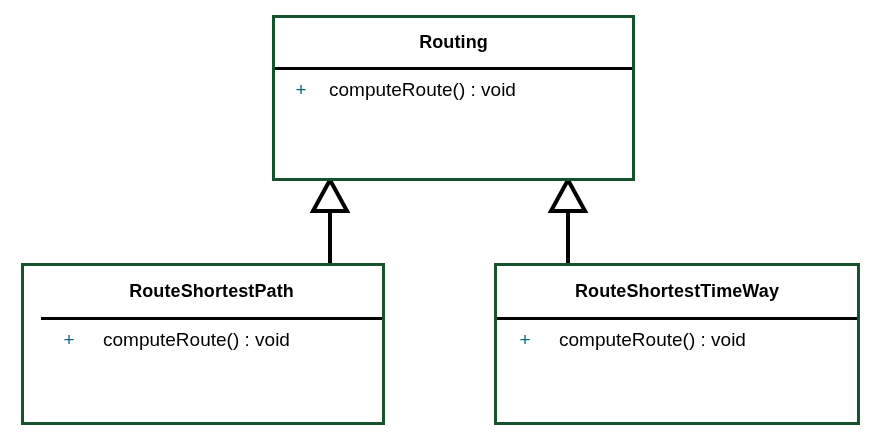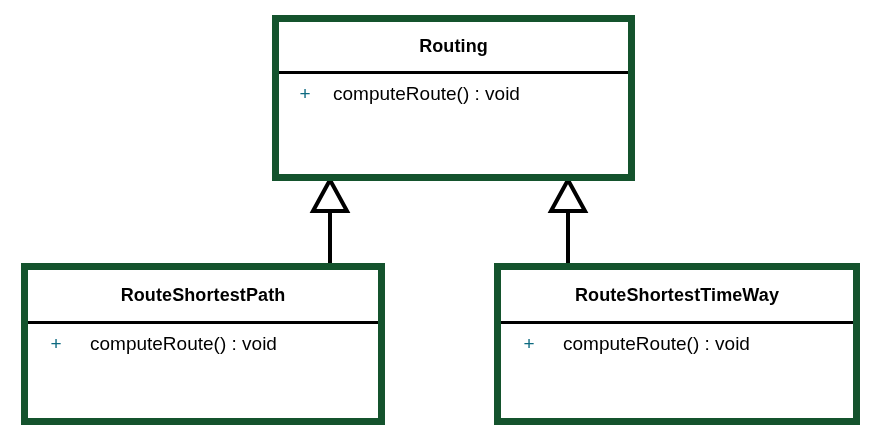--- a/index.html
+++ b/index.html
@@ -18,21 +18,21 @@
     height: 442px;
     background: #ffffff;
     overflow: hidden;
   }
 
   
   .uml-class {
     position: absolute;
     box-sizing: border-box;
     background: #ffffff;
-    border: 7px solid #14532d;
+    border: 3px solid #14532d;
     display: flex;
     flex-direction: column;
     z-index: 3;
   }
   .uml-name-compartment {
     box-sizing: border-box;
     border-bottom: 3px solid #000000;
     display: flex;
     align-items: center;
     justify-content: center;
@@ -90,20 +90,21 @@
   #class-routing .uml-member-signature {
     margin-left: 16px;
   }
 
   
   #class-routeshortestpath {
     left: 21px;
     top: 263px;
     width: 364px;
     height: 162px;
+    padding-left: 17px;
   }
   #class-routeshortesttimeway {
     left: 494px;
     top: 263px;
     width: 366px;
     height: 162px;
   }
   #class-routeshortestpath .uml-name-compartment,
   #class-routeshortesttimeway .uml-name-compartment {
     height: 54px;

